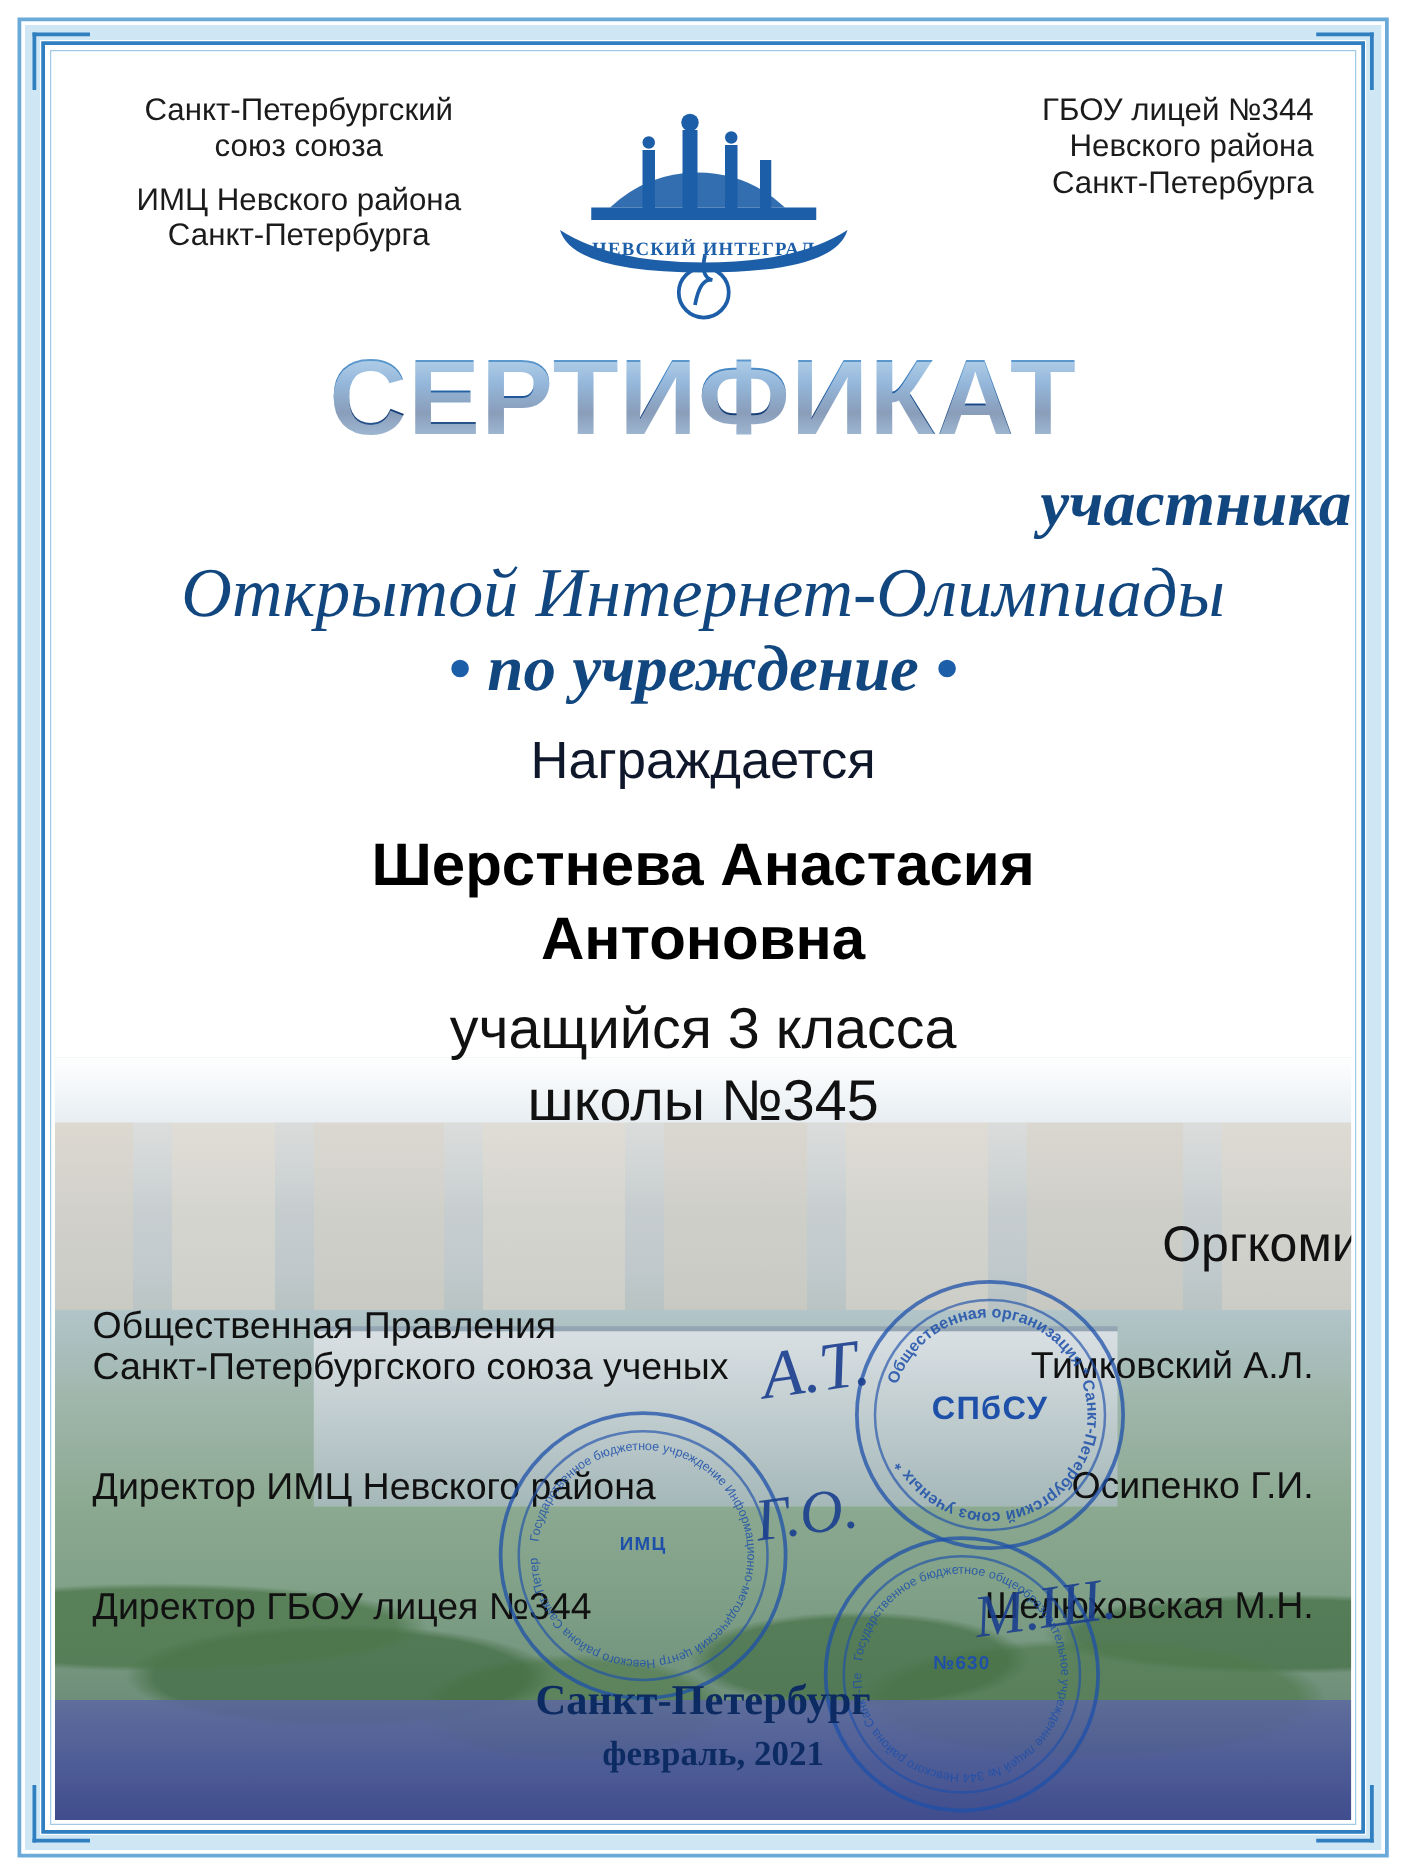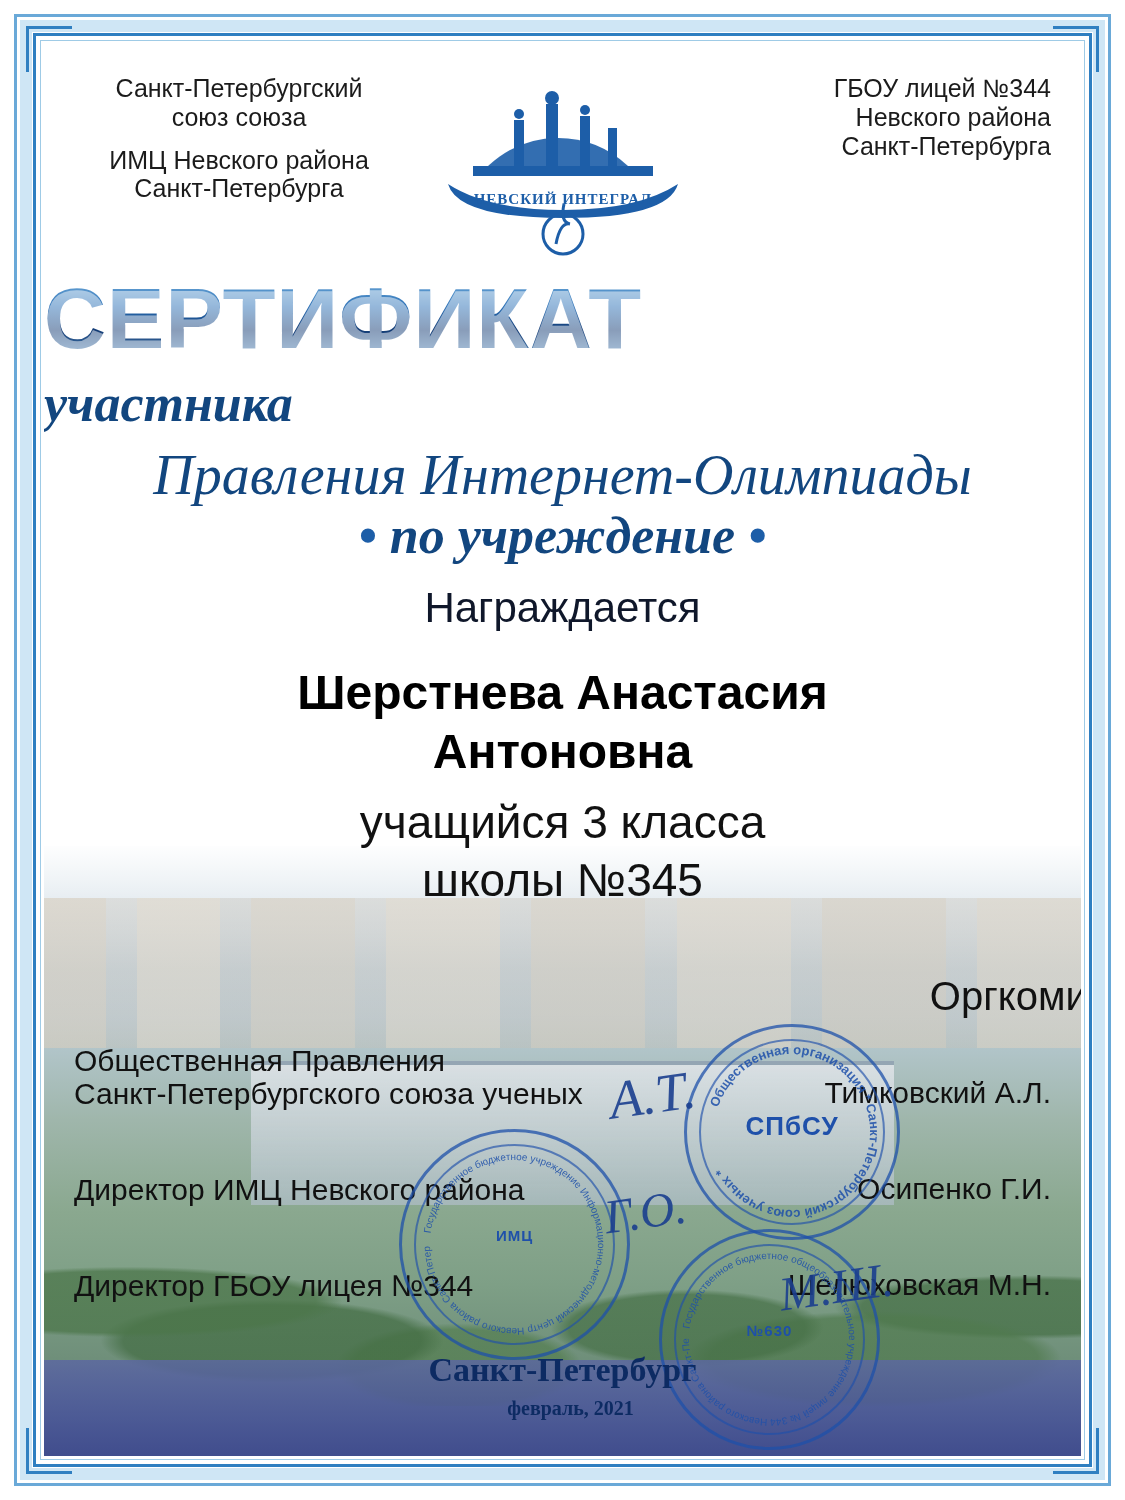--- a/index.html
+++ b/index.html
@@ -135,36 +135,36 @@
     width: 290px;
     height: 185px;
     position: relative;
     flex: 0 0 auto;
   }
 
   
   .title-main {
     position: absolute;
     top: 225px; left: 0; width: 100%;
-    text-align: left;
+    text-align: center;
     font-family: "Liberation Sans", sans-serif;
     font-weight: bold;
     font-size: 86px;
     letter-spacing: 1px;
     color: #1d4f91;
     background: linear-gradient(to bottom, #8fc4e8 0%, #2a6fb5 38%, #133b74 62%, #6aa6d6 100%);
     -webkit-background-clip: text;
     background-clip: text;
     color: transparent;
     text-shadow: 0 2px 0 rgba(255,255,255,0.5);
   }
   .title-sub {
     position: absolute;
     top: 330px; left: 0; width: 100%;
-    text-align: left;
+    text-align: right;
     font-family: "Liberation Serif", serif;
     font-style: italic;
     font-weight: bold;
     font-size: 52px;
     color: #12467f;
   }
   .title-event {
     position: absolute;
     top: 400px; left: 0; width: 100%;
     text-align: center;
@@ -232,21 +232,21 @@
 
   .footer {
     position: absolute;
     left: 0; bottom: 36px; width: 100%;
     text-align: center;
     font-family: "Liberation Serif", serif;
     color: #0d2b63;
     font-weight: bold;
   }
   .footer .city { font-size: 34px; margin-bottom: 8px; }
-  .footer .date { font-size: 20px; margin-left: 16px; }
+  .footer .date { font-size: 28px; margin-left: 16px; }
 
   
   .stamp {
     position: absolute;
     border-radius: 50%;
     border: 3px solid rgba(30,80,170,0.75);
     color: rgba(30,80,170,0.9);
     box-shadow: inset 0 0 0 8px rgba(255,255,255,0);
   }
   .stamp::after {
@@ -345,21 +345,21 @@
       <div class="org-right">
         <div>ГБОУ лицей №344</div>
         <div>Невского района</div>
         <div>Санкт-Петербурга</div>
       </div>
     </div>
 
     <div class="title-main">СЕРТИФИКАТ</div>
     <div class="title-sub">участника</div>
     <div class="title-event">
-      <div>Правления Интернет-Олимпиады</div>
+      <div>Открытой Интернет-Олимпиады</div>
       <div class="line2">
         <span class="dot">•</span>
         <span>по учреждение</span>
         <span class="dot">•</span>
       </div>
     </div>
 
     <div class="awarded">Награждается</div>
 
     <div class="recipient">

